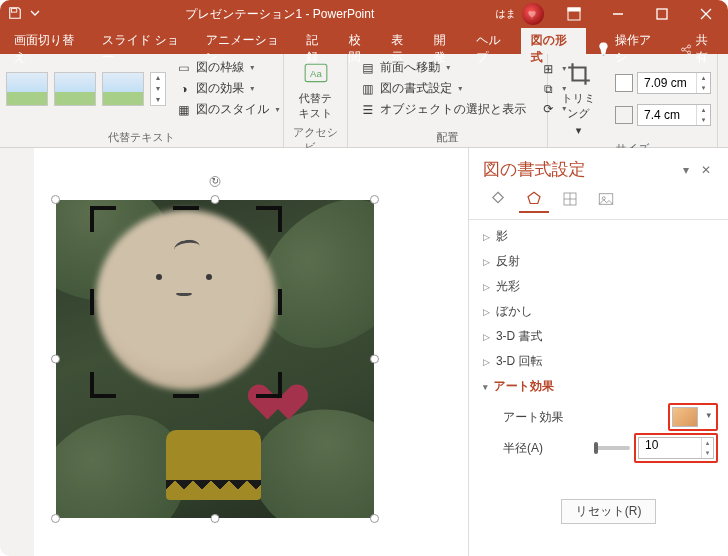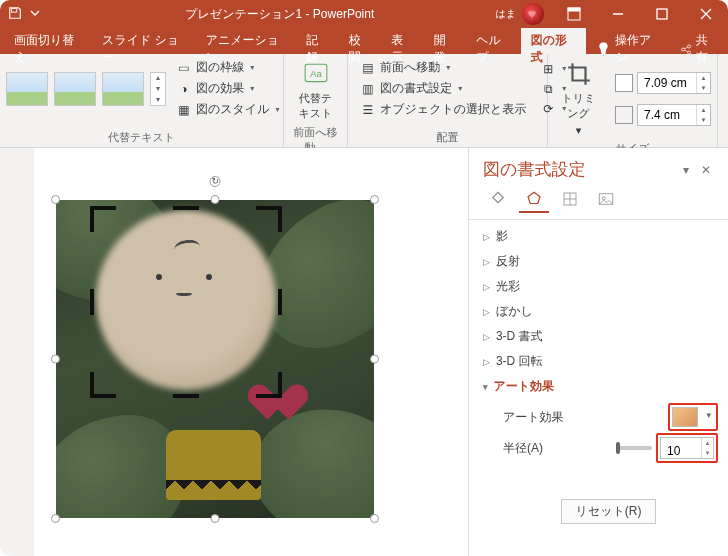--- a/index.html
+++ b/index.html
@@ -97,21 +97,21 @@
 .sec { display:flex; align-items:center; gap:6px; color:#444; font-size:12px;}
 .sec .tri { font-size:9px; color:#777;}
 .sec.expanded { color:#b7472a; font-weight:bold;}
 .sub { padding-left:20px; display:flex; flex-direction:column; gap:10px; margin-top:4px;}
 .row { display:flex; align-items:center; gap:8px;}
 .row .lbl { flex:1; color:#444;}
 .picker { width:26px; height:20px; border:1px solid #bdbdbd; background:linear-gradient(135deg,#f4c28a,#d8965a); position:relative;}
 .picker::after{content:"▾";position:absolute;right:-14px;top:2px;font-size:9px;color:#666;}
 .slider { width:36px; height:4px; background:#c8c8c8; position:relative; border-radius:2px;}
 .slider::after{content:"";position:absolute;left:0;top:-4px;width:4px;height:12px;background:#666;border-radius:2px;}
-.spin2 { width:54px; height:22px; border:1px solid #bdbdbd; display:flex; align-items:flex-end;}
+.spin2 { width:76px; height:22px; border:1px solid #bdbdbd; display:flex; align-items:flex-start;}
 .spin2 .v{flex:1;padding:0 6px;} .spin2 .ar{width:12px;display:flex;flex-direction:column;border-left:1px solid #dcdcdc;}
 .spin2 .ar span{height:10px;font-size:7px;text-align:center;color:#777;line-height:10px;}
 .hl-red { position:absolute; border:2px solid #e3311f; pointer-events:none;}
 .resetbtn { border:1px solid #c8c8c8; background:#fbfbfb; padding:3px 14px; font-size:12px; color:#444;margin-top:24px;}
 </style>
 </head>
 <body>
 
 <div class="round">
 
@@ -217,21 +217,21 @@
     <div class="group" style="width:64px">
       <div class="bigbtn">
         <span class="ico">
             <svg width="26" height="26" viewBox="0 0 24 24">
               <rect x="2" y="3" width="20" height="16" rx="2" fill="none" stroke="#6a6"></rect>
               <text x="12" y="15" text-anchor="middle" font-size="9" fill="#6a6">Aa</text>
             </svg>
           </span>
         <span>代替テキスト</span>
       </div>
-      <div class="group-label">前面へ移動…</div>
+      <div class="group-label">アクセシビ…</div>
     </div>
 
     <div class="group" style="width:200px">
       <div style="display:flex;align-items:center;gap:6px;">
         <div class="vstack" style="flex:1">
           <div class="rbtn">
               <span class="ico">▤</span>
               <span>前面へ移動</span>
               <span class="drop">▾</span>
             </div>

